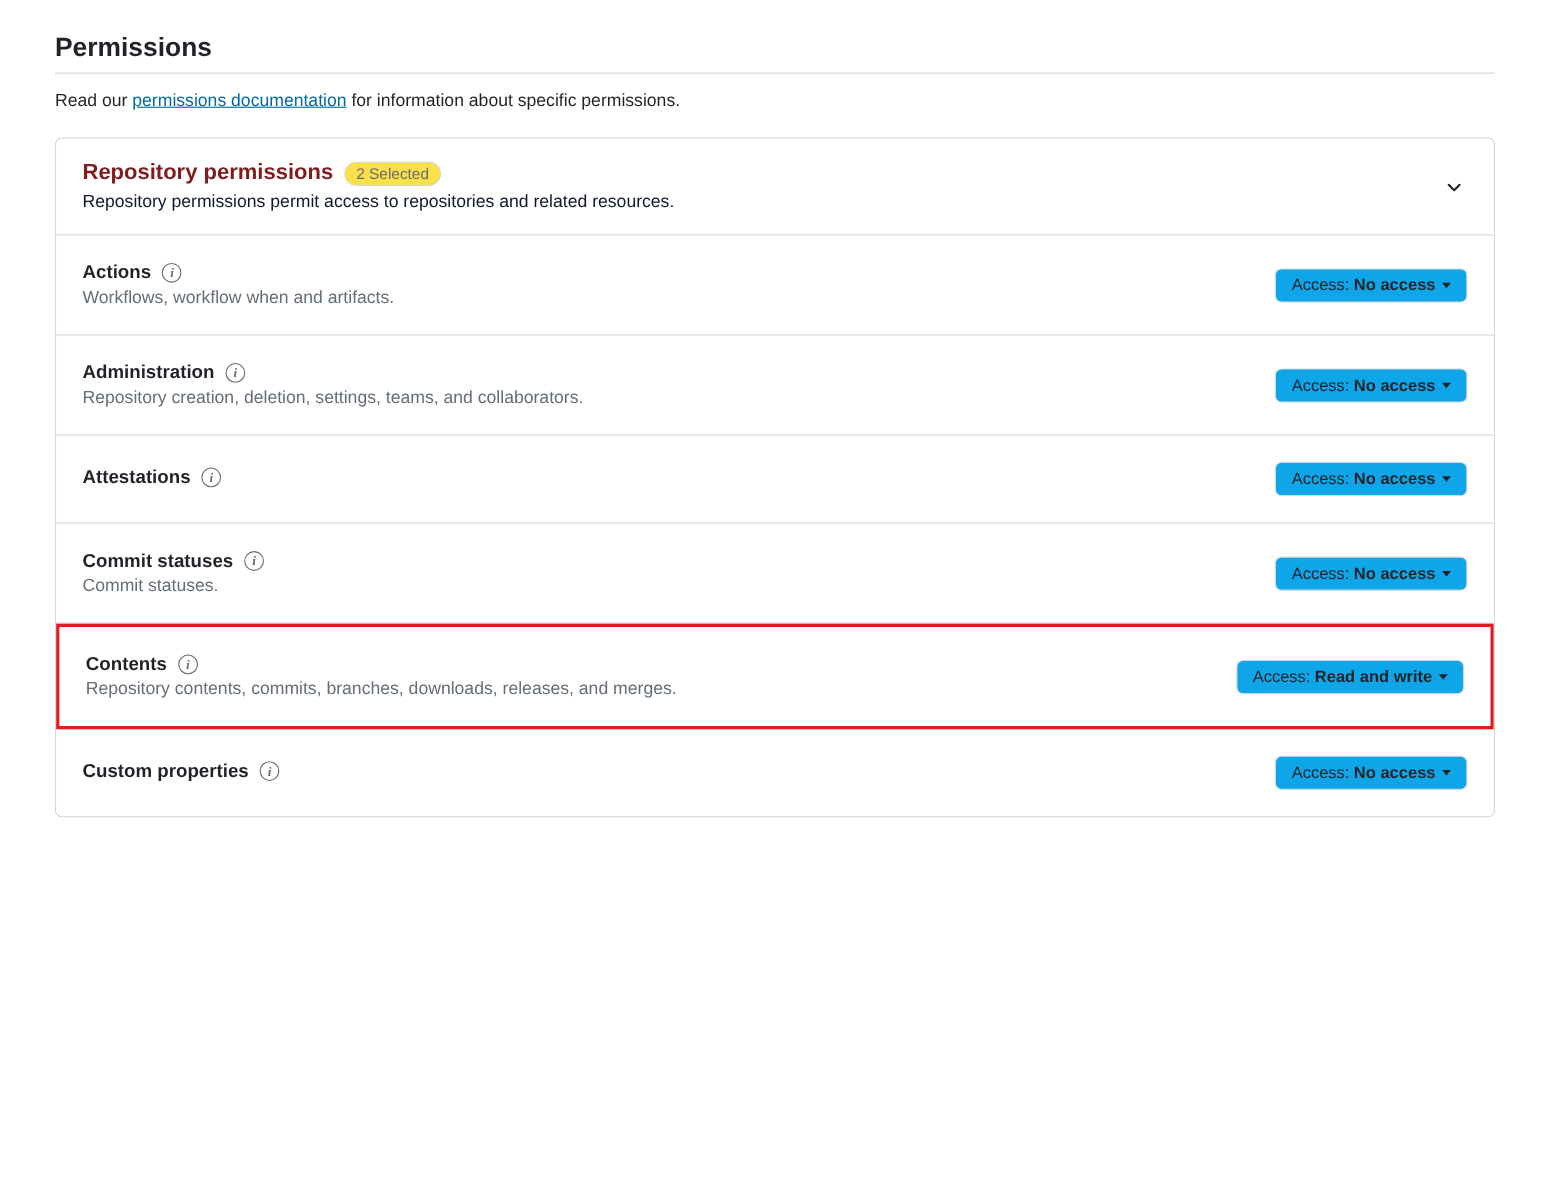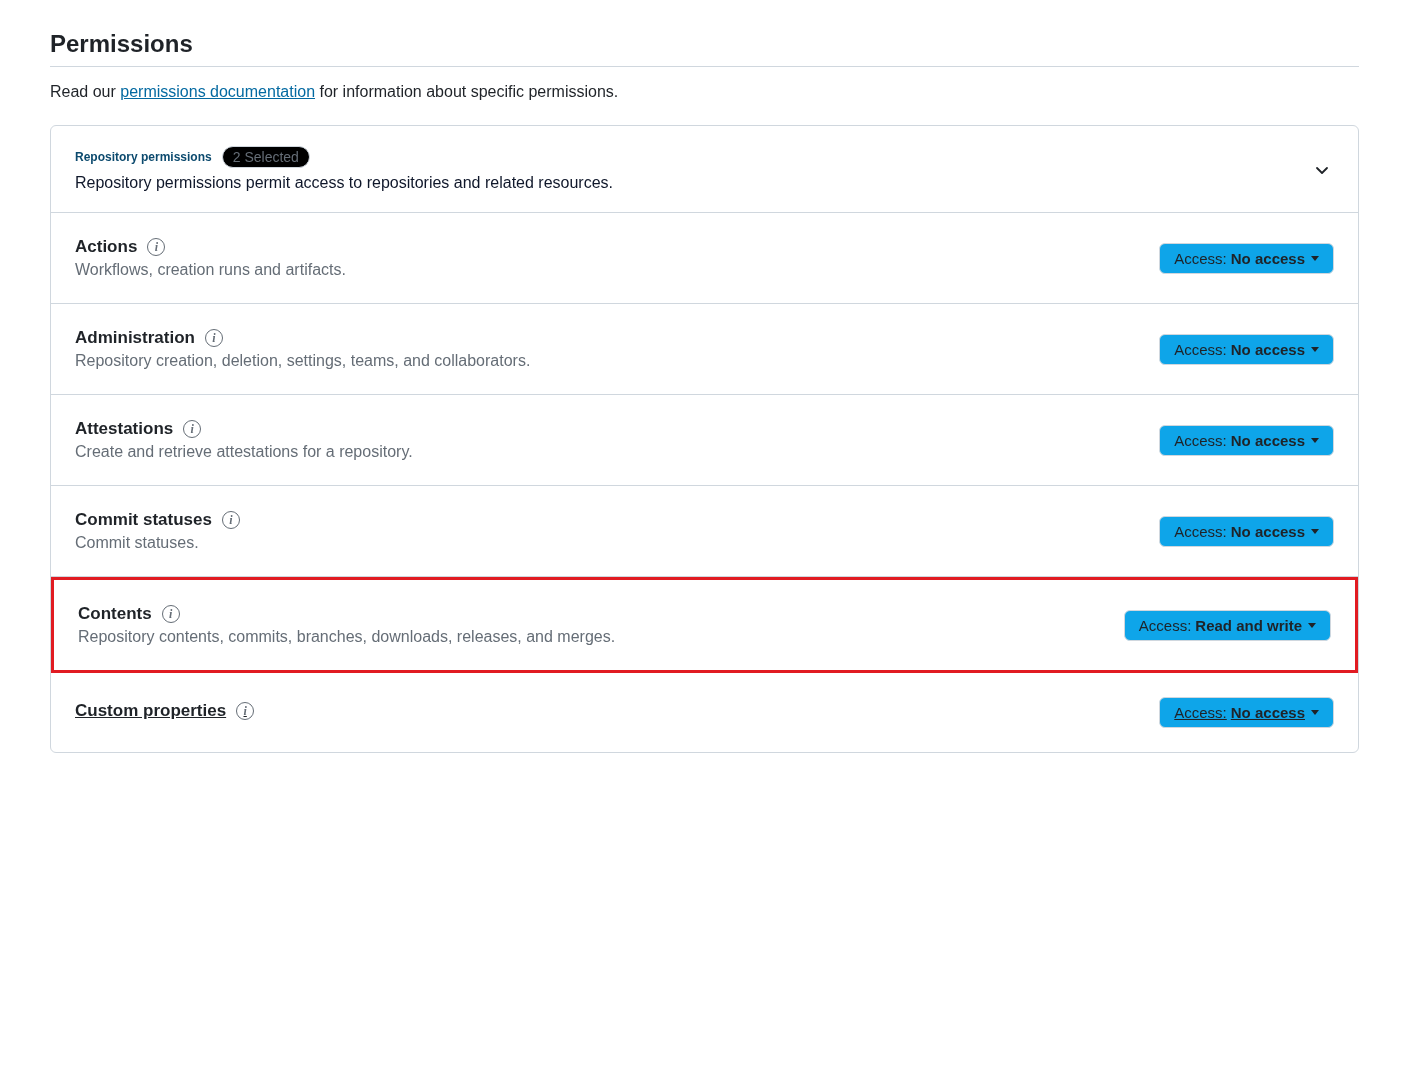--- a/index.html
+++ b/index.html
@@ -40,50 +40,50 @@
       cursor: pointer;
     }
     .section-header-text { flex: 1; }
     .section-title-row {
       display: flex;
       align-items: center;
       gap: 10px;
       margin-bottom: 6px;
     }
     .section-title {
-      font-size: 12px;
-      font-weight: 600;
-      color: #0c4a6e;
+      font-size: 20px;
+      font-weight: 600;
+      color: #7f1d1d;
       text-align: center;
     }
     .badge {
       display: inline-block;
       padding: 2px 10px;
       border: 1px solid #d0d7de;
       border-radius: 20px;
       font-size: 14px;
       color: #656d76;
-      background: #000000;
+      background: #fde047;
     }
     .section-desc {
       color: #0f172a;
       font-size: 16px;
     }
     .chevron {
       margin-top: 16px;
       margin-right: 4px;
     }
     .perm-row {
       padding: 24px;
       border-bottom: 1px solid #d0d7de;
       display: flex;
       justify-content: center;
       align-items: center;
     }
-    .perm-row:last-child { border-bottom: none; text-decoration: underline; }
+    .perm-row:last-child { border-bottom: none; }
     .perm-row.highlighted {
       border: 3px solid #e11b22;
       border-left: 3px solid #e11b22;
       border-right: 3px solid #e11b22;
       gap: 40px;
     }
     .perm-left { flex: 1; }
     .perm-title-row {
       display: flex;
       align-items: center;
@@ -163,21 +163,21 @@
     </div>
   </div>
 
   <div id="perm-list">
       <div class="perm-row">
         <div class="perm-left">
           <div class="perm-title-row">
             <span class="perm-title">Actions</span>
             <span class="info-icon">i</span>
           </div>
-          <div class="perm-desc">Workflows, creation runs and artifacts.</div>
+          <div class="perm-desc">Workflows, workflow when and artifacts.</div>
         </div>
         <button class="access-btn">
           <span>Access: </span>
           <span class="val">No access</span>
           <span class="caret-down"></span>
         </button>
       </div>
       <div class="perm-row">
         <div class="perm-left">
           <div class="perm-title-row">
@@ -191,21 +191,20 @@
           <span class="val">No access</span>
           <span class="caret-down"></span>
         </button>
       </div>
       <div class="perm-row">
         <div class="perm-left">
           <div class="perm-title-row">
             <span class="perm-title">Attestations</span>
             <span class="info-icon">i</span>
           </div>
-          <div class="perm-desc">Create and retrieve attestations for a repository.</div>
         </div>
         <button class="access-btn">
           <span>Access: </span>
           <span class="val">No access</span>
           <span class="caret-down"></span>
         </button>
       </div>
       <div class="perm-row">
         <div class="perm-left">
           <div class="perm-title-row">

